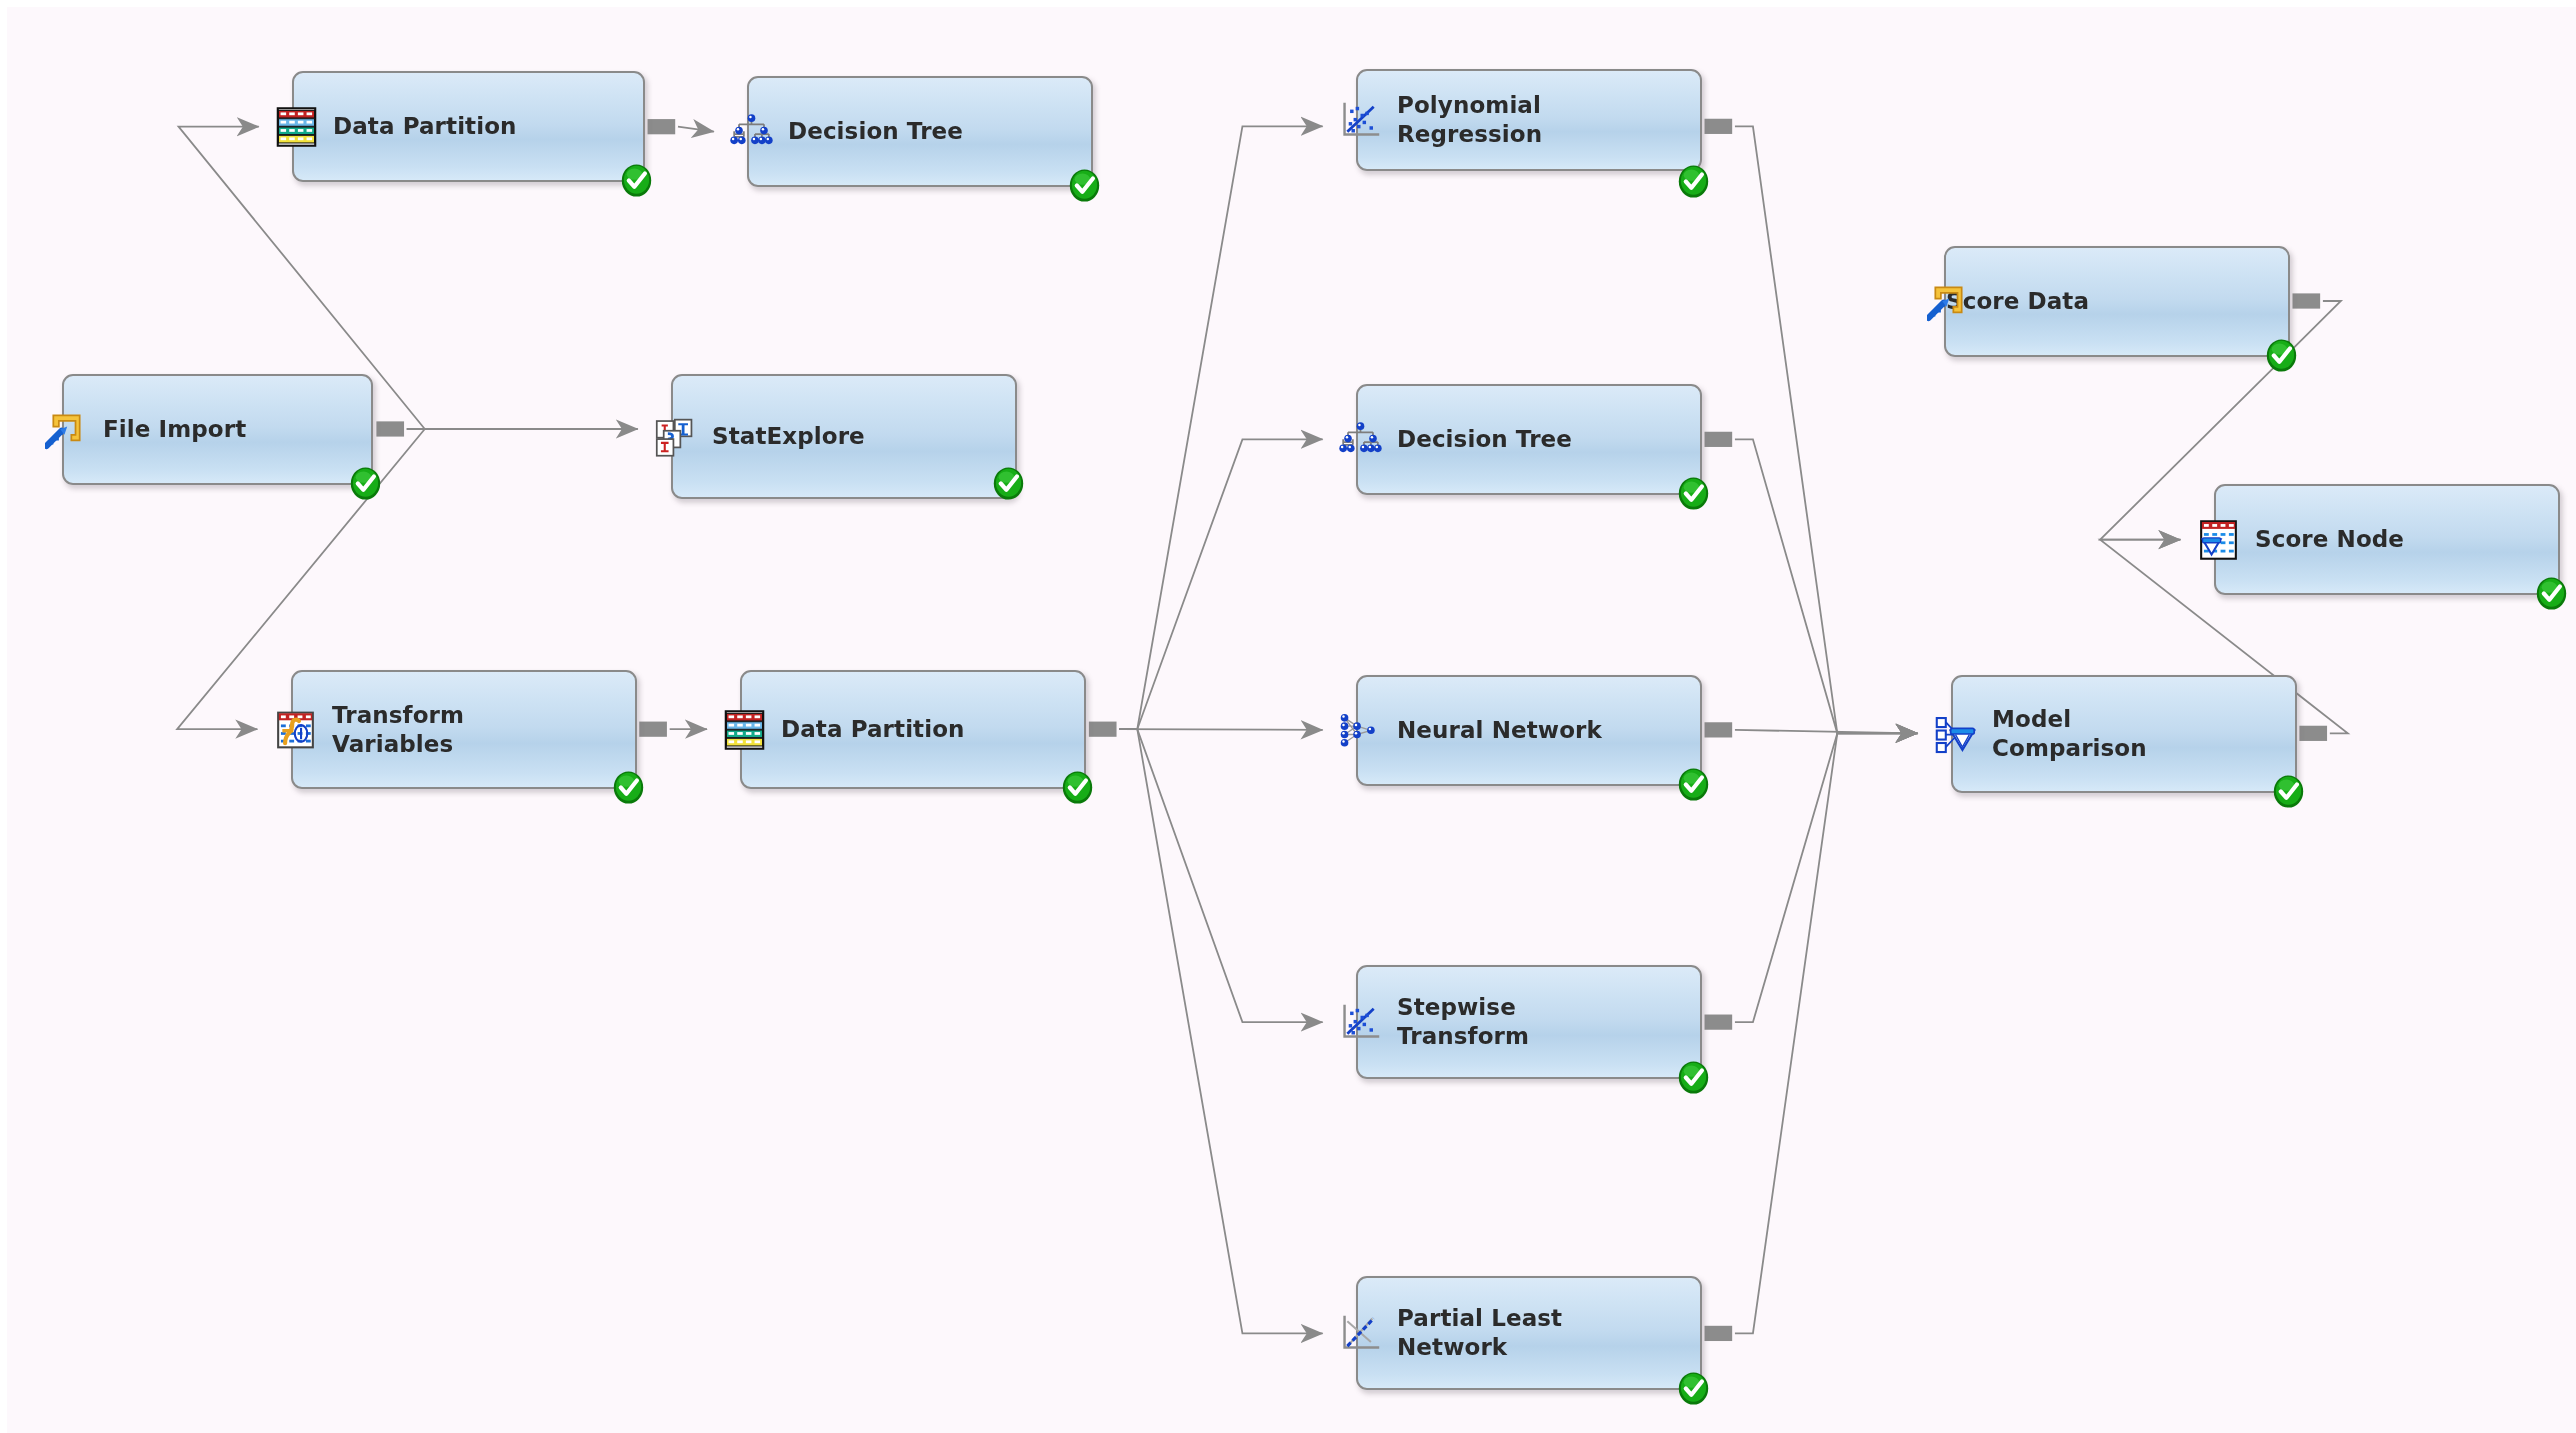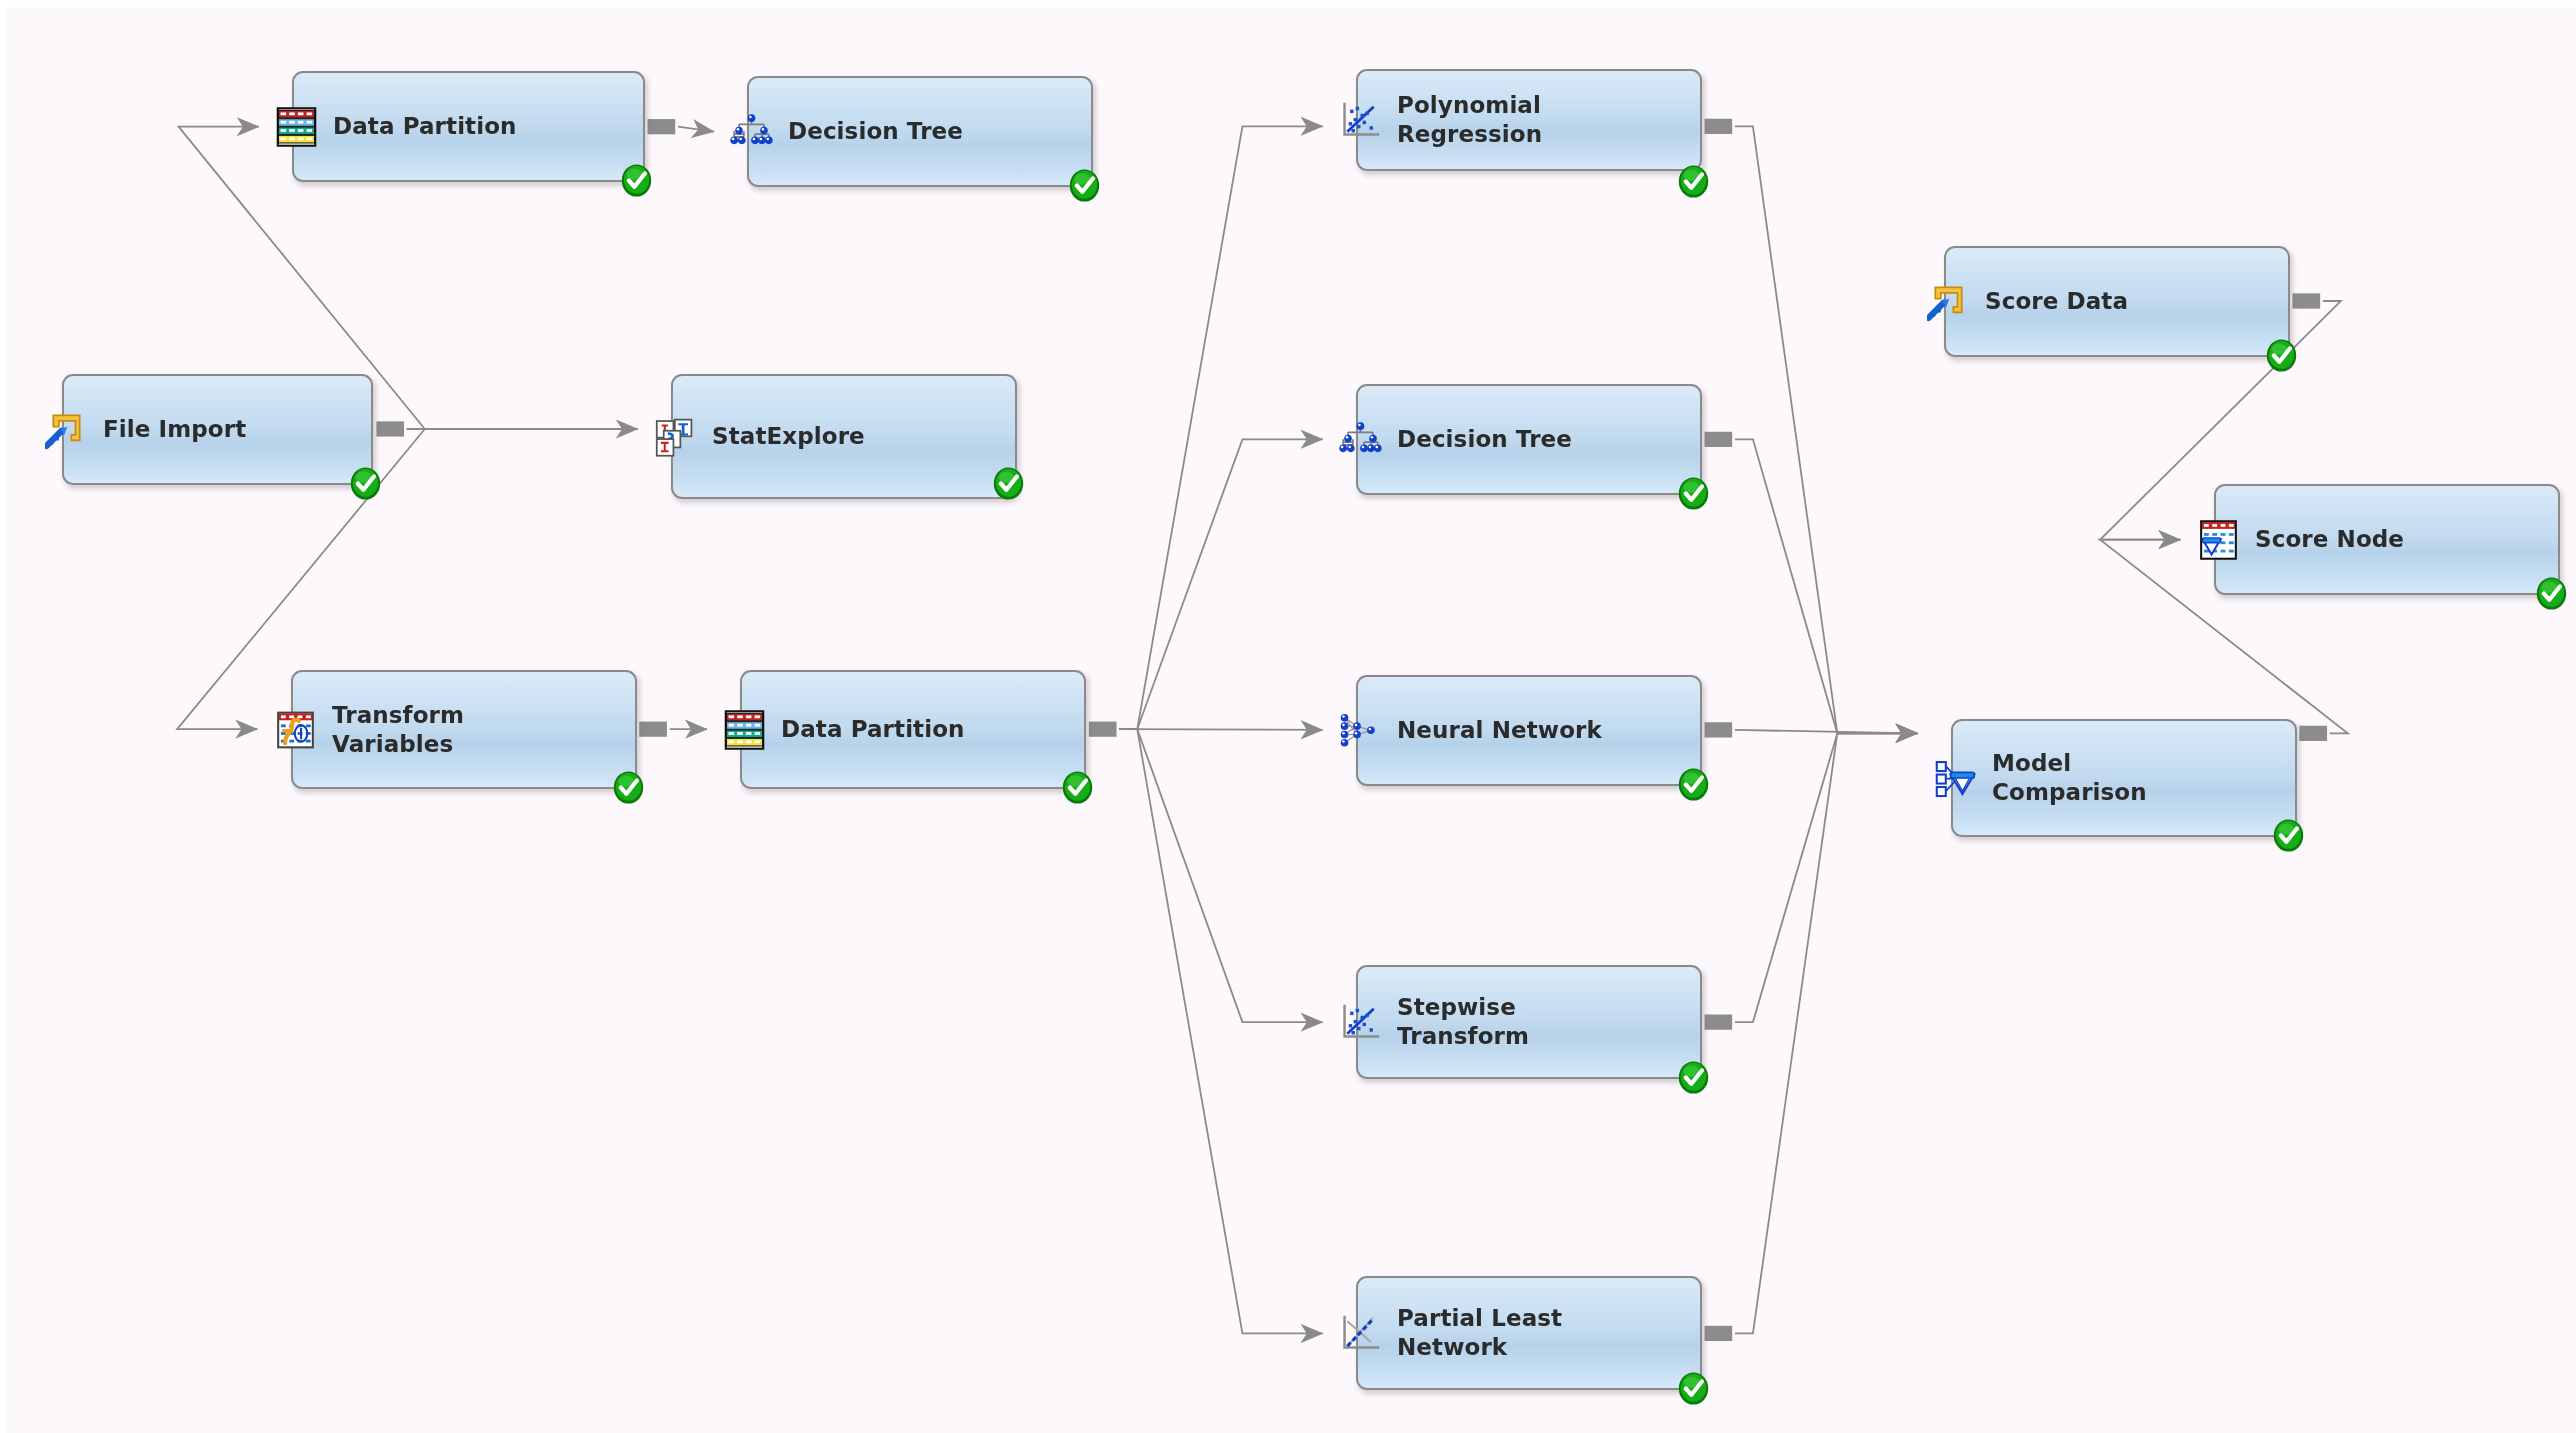--- a/index.html
+++ b/index.html
@@ -453,21 +453,21 @@
       </div>
       <div class="node" style="left: 1937px; top: 239px; width: 346px; height: 111px;">
         <span class="node-icon">
           <svg viewBox="0 0 62 62" xmlns="http://www.w3.org/2000/svg">
             <path d="M12 10 H50 V46 H38 V38 H44 V18 H20 V26 H12 Z" fill="#f5c33b" stroke="#c98a13" stroke-width="2.5"></path>
             <path d="M4 52 L26 30 L26 38 L20 38 L20 46 L12 46 L12 52 Z" fill="#1560d0"></path>
             <path d="M2 54 L24 32" stroke="#1560d0" stroke-width="9" stroke-linecap="round"></path>
             <path d="M22 30 L32 26 L28 38 Z" fill="#2b7ae8"></path>
           </svg>
         </span>
-        <span class="node-label" style="margin-left: 39px;">Score Data</span>
+        <span class="node-label" style="">Score Data</span>
         <span class="status-badge" style="left: 318px; top: 90px;">
           <svg viewBox="0 0 50 50" xmlns="http://www.w3.org/2000/svg">
             <ellipse cx="25" cy="25" rx="21" ry="23" fill="#0a7a0a"></ellipse>
             <ellipse cx="25" cy="24" rx="18" ry="20" fill="#17ad17"></ellipse>
             <ellipse cx="22" cy="16" rx="11" ry="8" fill="#46cf46" opacity="0.55"></ellipse>
             <path d="M14 25 L22 34 L37 15" fill="none" stroke="#ffffff" stroke-width="6" stroke-linecap="round" stroke-linejoin="round"></path>
           </svg>
         </span>
       </div>
       <div class="node" style="left: 2207px; top: 477px; width: 346px; height: 111px;">
@@ -498,21 +498,21 @@
         <span class="node-label" style="margin-left: 39px;">Score Node</span>
         <span class="status-badge" style="left: 318px; top: 90px;">
           <svg viewBox="0 0 50 50" xmlns="http://www.w3.org/2000/svg">
             <ellipse cx="25" cy="25" rx="21" ry="23" fill="#0a7a0a"></ellipse>
             <ellipse cx="25" cy="24" rx="18" ry="20" fill="#17ad17"></ellipse>
             <ellipse cx="22" cy="16" rx="11" ry="8" fill="#46cf46" opacity="0.55"></ellipse>
             <path d="M14 25 L22 34 L37 15" fill="none" stroke="#ffffff" stroke-width="6" stroke-linecap="round" stroke-linejoin="round"></path>
           </svg>
         </span>
       </div>
-      <div class="node" style="left: 1944px; top: 668px; width: 346px; height: 118px; margin-top: 44px;">
+      <div class="node" style="left: 1944px; top: 668px; width: 346px; height: 118px;">
         <span class="node-icon">
           <svg viewBox="0 0 62 62" xmlns="http://www.w3.org/2000/svg">
             <g fill="#ffffff" stroke="#1340c8" stroke-width="3">
               <rect x="4" y="8" width="13" height="13"></rect>
               <rect x="4" y="26" width="13" height="13"></rect>
               <rect x="4" y="44" width="13" height="13"></rect>
             </g>
             <g stroke="#1340c8" stroke-width="2.5" fill="none">
               <path d="M17 14 L30 28 M17 32 L30 32 M17 50 L30 36"></path>
             </g>

